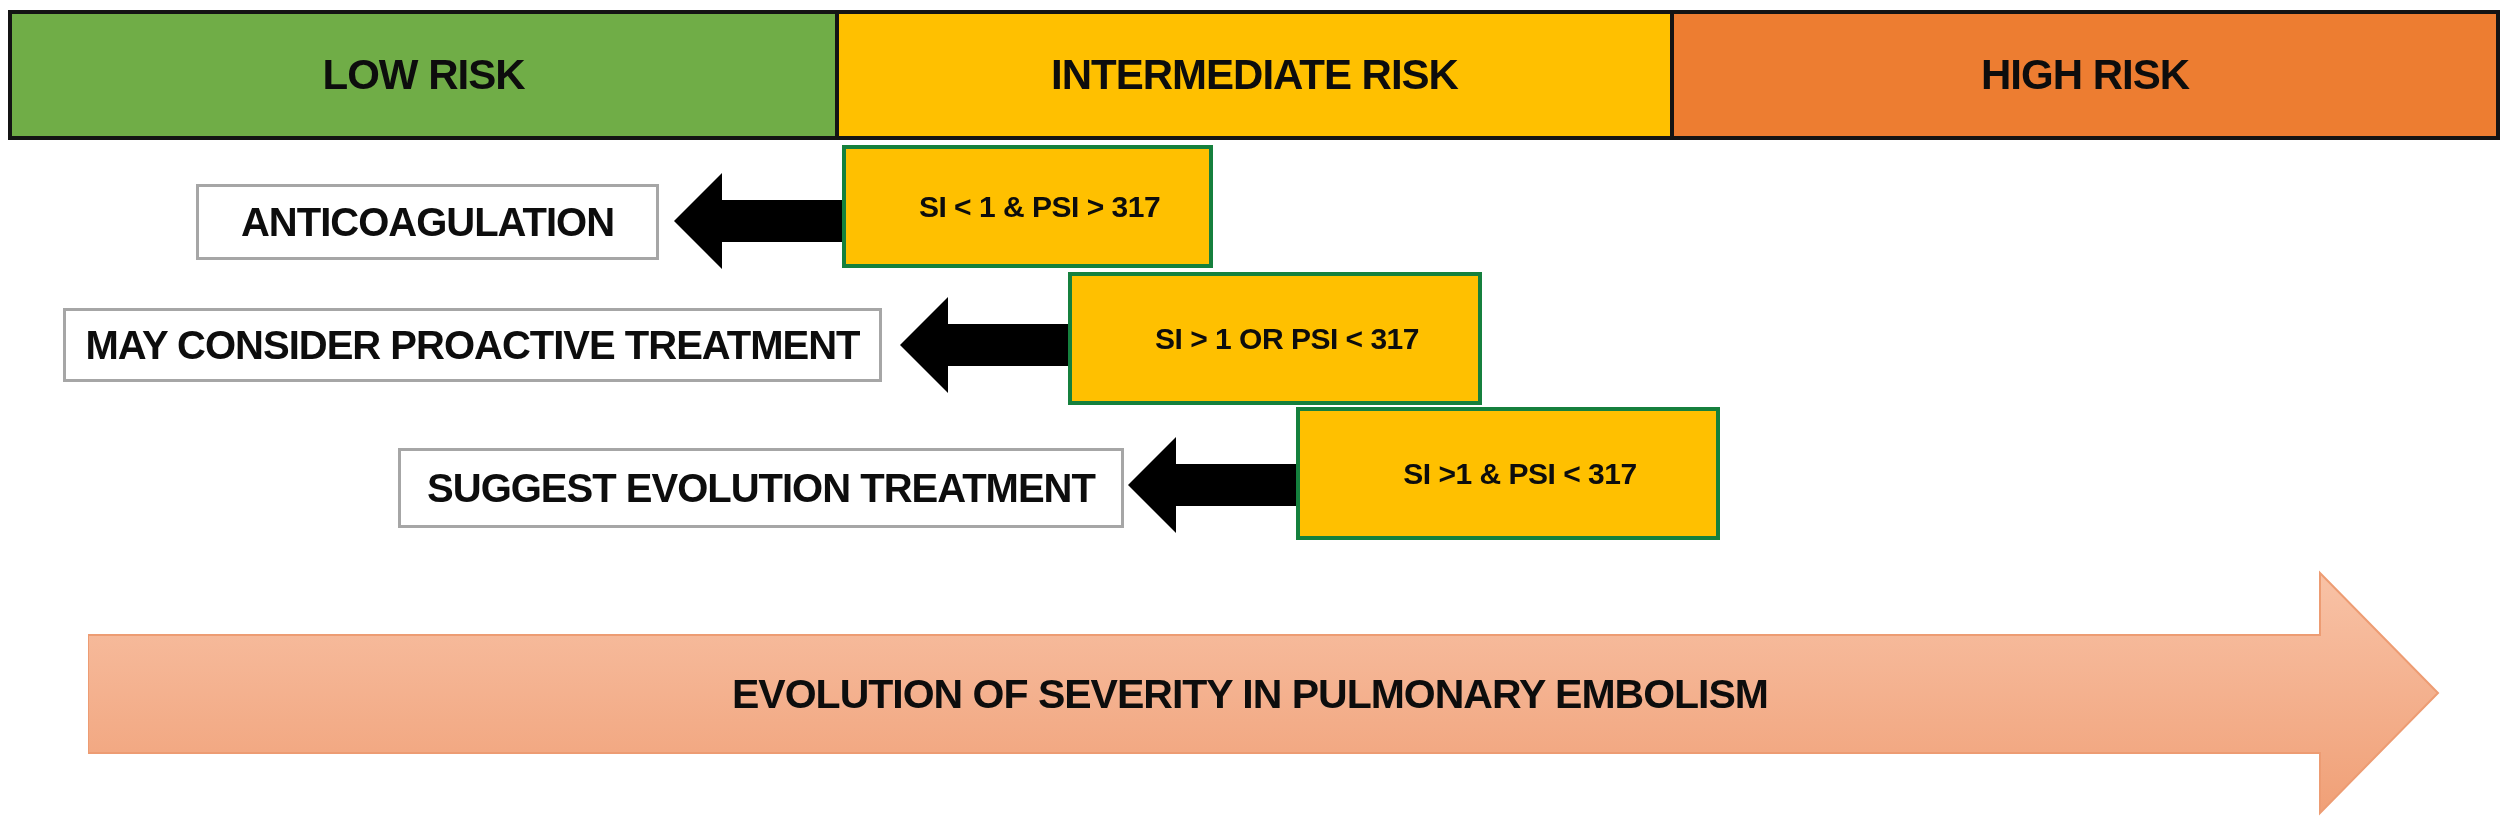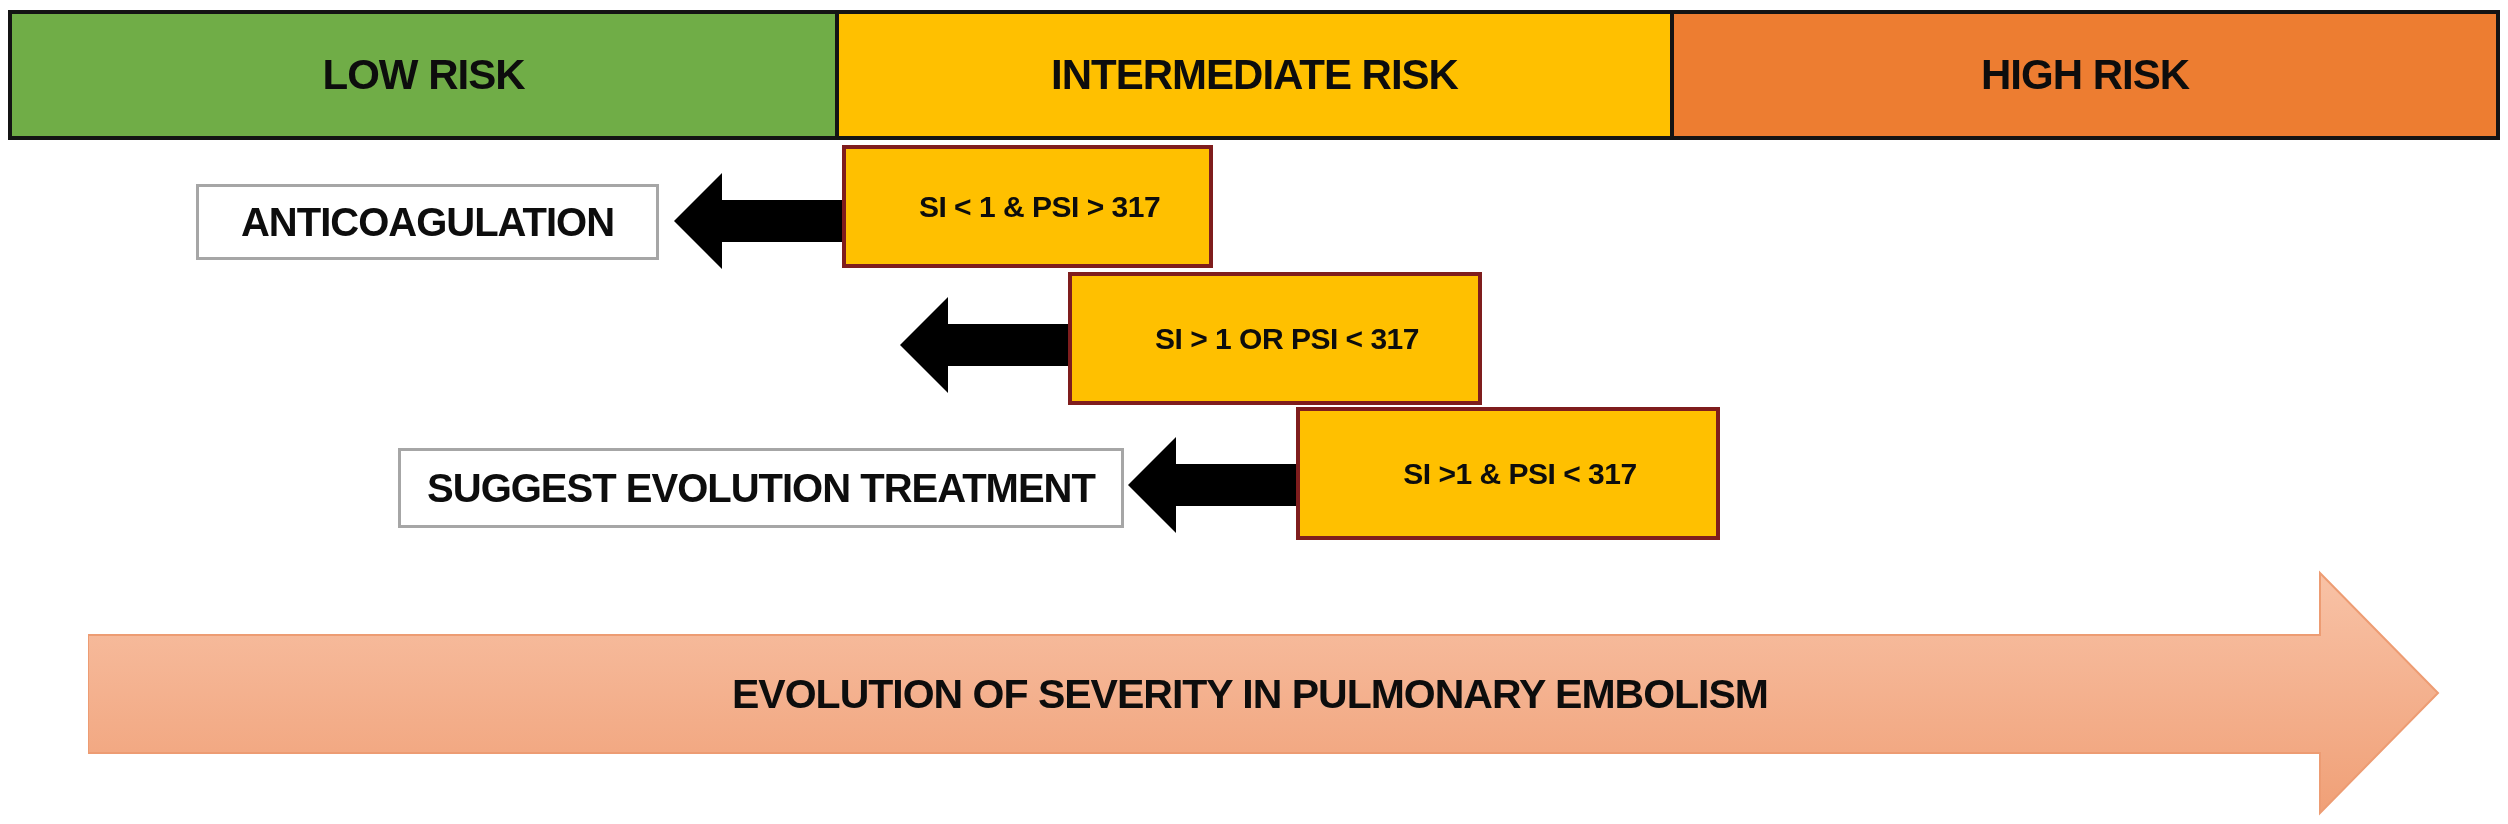--- a/index.html
+++ b/index.html
@@ -22,21 +22,21 @@
     display: flex; align-items: center; justify-content: center;
     font-size: 42px; letter-spacing: -1px;
   }
   .band-low  { left: 8px;    width: 831px; background: #70AD47; }
   .band-mid  { left: 835px;  width: 839px; background: #FFC000; }
   .band-high { left: 1670px; width: 830px; background: #ED7D31; }
 
   
   .ybox {
     background: #FFC000;
-    border: 4px solid #7f1d1d;
+    border: 4px solid #15803d;
     display: flex; align-items: center; justify-content: center;
     font-size: 30px; letter-spacing: -0.5px; padding-left: 24px;
   }
   .y1 { left: 842px;  top: 145px; width: 371px; height: 123px; }
   .y2 { left: 1068px; top: 272px; width: 414px; height: 133px; }
   .y3 { left: 1296px; top: 407px; width: 424px; height: 133px; }
 
   
   .wbox {
     background: #ffffff;
@@ -80,20 +80,23 @@
   <div class="abs band band-high">
     <span>HIGH RISK</span>
   </div>
   <svg class="abs larrow a1" viewBox="0 0 168 96" preserveAspectRatio="none">
     <polygon points="0,48 48,0 48,27 168,27 168,69 48,69 48,96" fill="#000000"></polygon>
   </svg>
   <div class="abs ybox y1">
     <span>SI &lt; 1 &amp; PSI &gt; 317</span>
   </div>
 
+  <div class="abs wbox w2">
+    <span>MAY CONSIDER PROACTIVE TREATMENT</span>
+  </div>
   <svg class="abs larrow a2" viewBox="0 0 168 96" preserveAspectRatio="none">
     <polygon points="0,48 48,0 48,27 168,27 168,69 48,69 48,96" fill="#000000"></polygon>
   </svg>
   <div class="abs ybox y2">
     <span>SI &gt; 1 OR PSI &lt; 317</span>
   </div>
 
   <div class="abs wbox w3">
     <span>SUGGEST EVOLUTION TREATMENT</span>
   </div>

